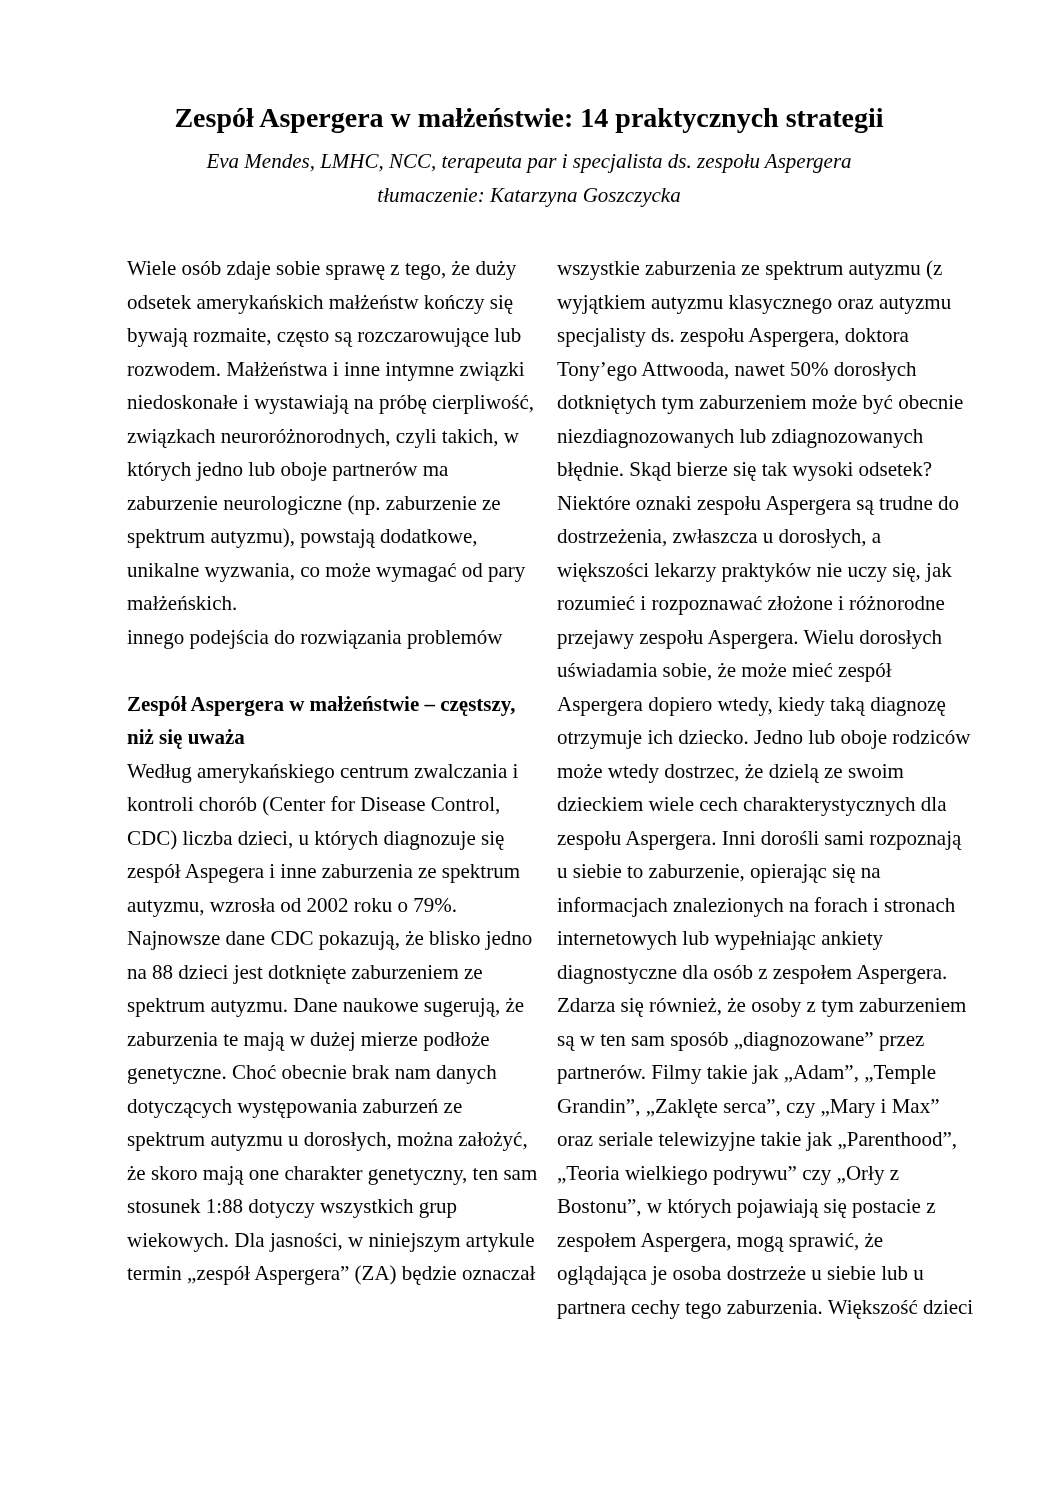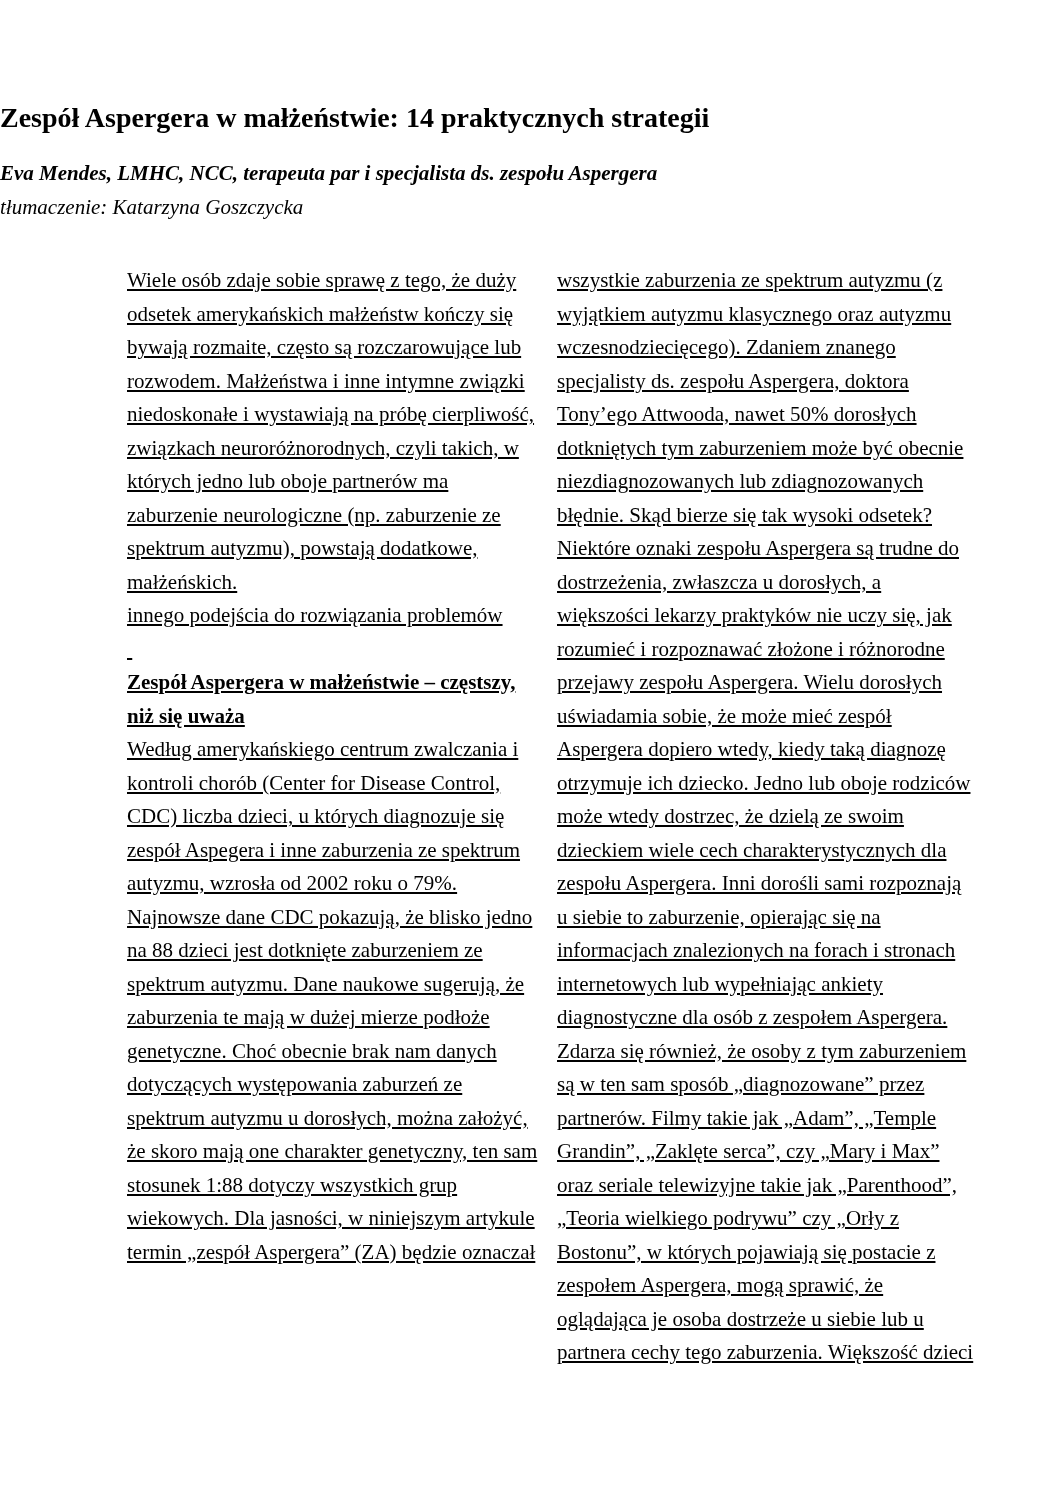--- a/index.html
+++ b/index.html
@@ -10,45 +10,44 @@
   .page {
     position: relative;
     width: 1058px;
     height: 1497px;
     background: #ffffff;
     color: #000000;
     font-family: "Liberation Serif", serif;
     overflow: hidden;
   }
   .doc-header {
+    text-align: center;
     padding-top: 100px;
   }
   .doc-title {
     margin: 0;
     font-size: 28px;
     line-height: 36px;
     font-weight: bold;
     color: #000000;
   }
   .doc-subline {
     margin: 0;
     font-style: italic;
     font-size: 21px;
     line-height: 34px;
     color: #000000;
   }
   .doc-subline.author {
-    margin-top: 20px;
-    font-weight: bold;
+    margin-top: 8px;
   }
   .body-columns {
     display: flex;
     margin: 40px 0 0 127px;
     width: 818px;
-    text-decoration: underline;
   }
   .column {
     font-size: 21px;
     line-height: 33.5px;
     color: #000000;
   }
   .column.left  { width: 383px; margin-right: 47px; }
   .column.right { width: 388px; }
   .line {
     white-space: nowrap;
@@ -70,20 +69,21 @@
     <div class="column left">
         <div class="line">Wiele osób zdaje sobie sprawę z tego, że duży</div>
         <div class="line">odsetek amerykańskich małżeństw kończy się</div>
         <div class="line">bywają rozmaite, często są rozczarowujące lub</div>
         <div class="line">rozwodem. Małżeństwa i inne intymne związki</div>
         <div class="line">niedoskonałe i wystawiają na próbę cierpliwość,</div>
         <div class="line">związkach neuroróżnorodnych, czyli takich, w</div>
         <div class="line">których jedno lub oboje partnerów ma</div>
         <div class="line">zaburzenie neurologiczne (np. zaburzenie ze</div>
         <div class="line">spektrum autyzmu), powstają dodatkowe,</div>
+        <div class="line">unikalne wyzwania, co może wymagać od pary</div>
         <div class="line">małżeńskich.</div>
         <div class="line">innego podejścia do rozwiązania problemów</div>
         <div class="line">&nbsp;</div>
         <div class="line bold">Zespół Aspergera w małżeństwie – częstszy,</div>
         <div class="line bold">niż się uważa</div>
         <div class="line">Według amerykańskiego centrum zwalczania i</div>
         <div class="line">kontroli chorób (Center for Disease Control,</div>
         <div class="line">CDC) liczba dzieci, u których diagnozuje się</div>
         <div class="line">zespół Aspegera i inne zaburzenia ze spektrum</div>
         <div class="line">autyzmu, wzrosła od 2002 roku o 79%.</div>
@@ -95,21 +95,20 @@
         <div class="line">dotyczących występowania zaburzeń ze</div>
         <div class="line">spektrum autyzmu u dorosłych, można założyć,</div>
         <div class="line">że skoro mają one charakter genetyczny, ten sam</div>
         <div class="line">stosunek 1:88 dotyczy wszystkich grup</div>
         <div class="line">wiekowych. Dla jasności, w niniejszym artykule</div>
         <div class="line">termin „zespół Aspergera” (ZA) będzie oznaczał</div>
       </div>
     <div class="column right">
         <div class="line">wszystkie zaburzenia ze spektrum autyzmu (z</div>
         <div class="line">wyjątkiem autyzmu klasycznego oraz autyzmu</div>
-        <div class="line">wczesnodziecięcego). Zdaniem znanego</div>
         <div class="line">specjalisty ds. zespołu Aspergera, doktora</div>
         <div class="line">Tony’ego Attwooda, nawet 50% dorosłych</div>
         <div class="line">dotkniętych tym zaburzeniem może być obecnie</div>
         <div class="line">niezdiagnozowanych lub zdiagnozowanych</div>
         <div class="line">błędnie. Skąd bierze się tak wysoki odsetek?</div>
         <div class="line">Niektóre oznaki zespołu Aspergera są trudne do</div>
         <div class="line">dostrzeżenia, zwłaszcza u dorosłych, a</div>
         <div class="line">większości lekarzy praktyków nie uczy się, jak</div>
         <div class="line">rozumieć i rozpoznawać złożone i różnorodne</div>
         <div class="line">przejawy zespołu Aspergera. Wielu dorosłych</div>

